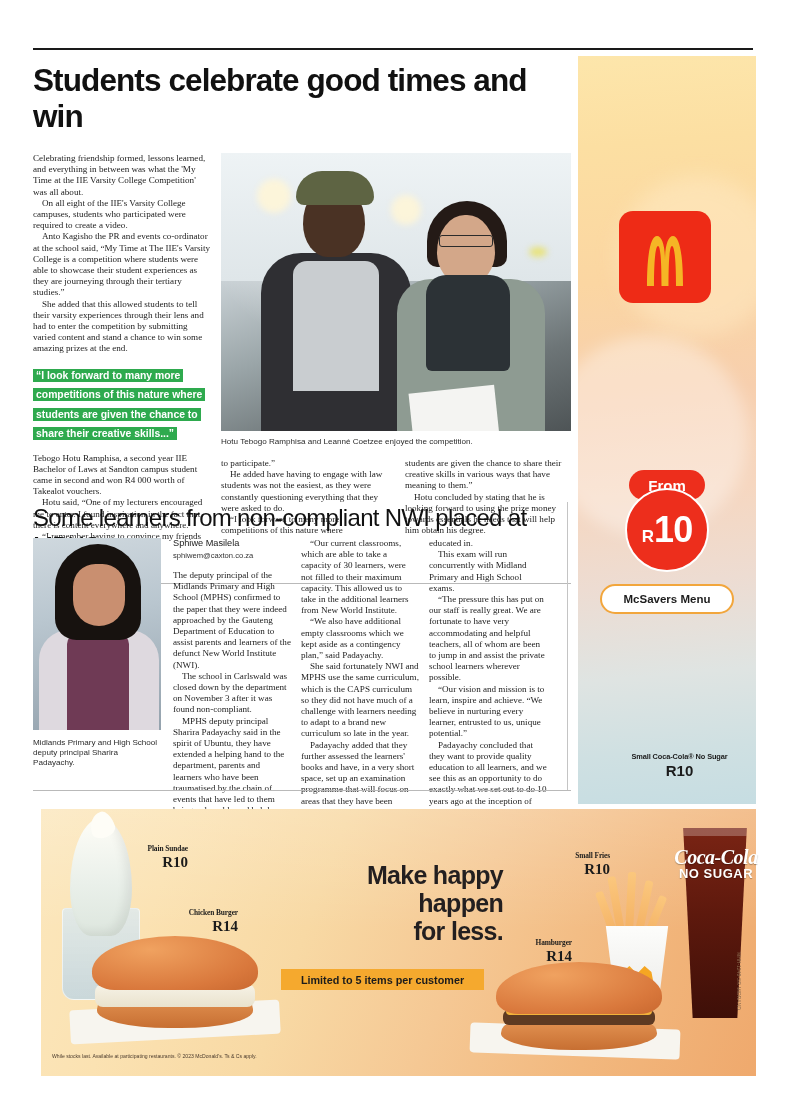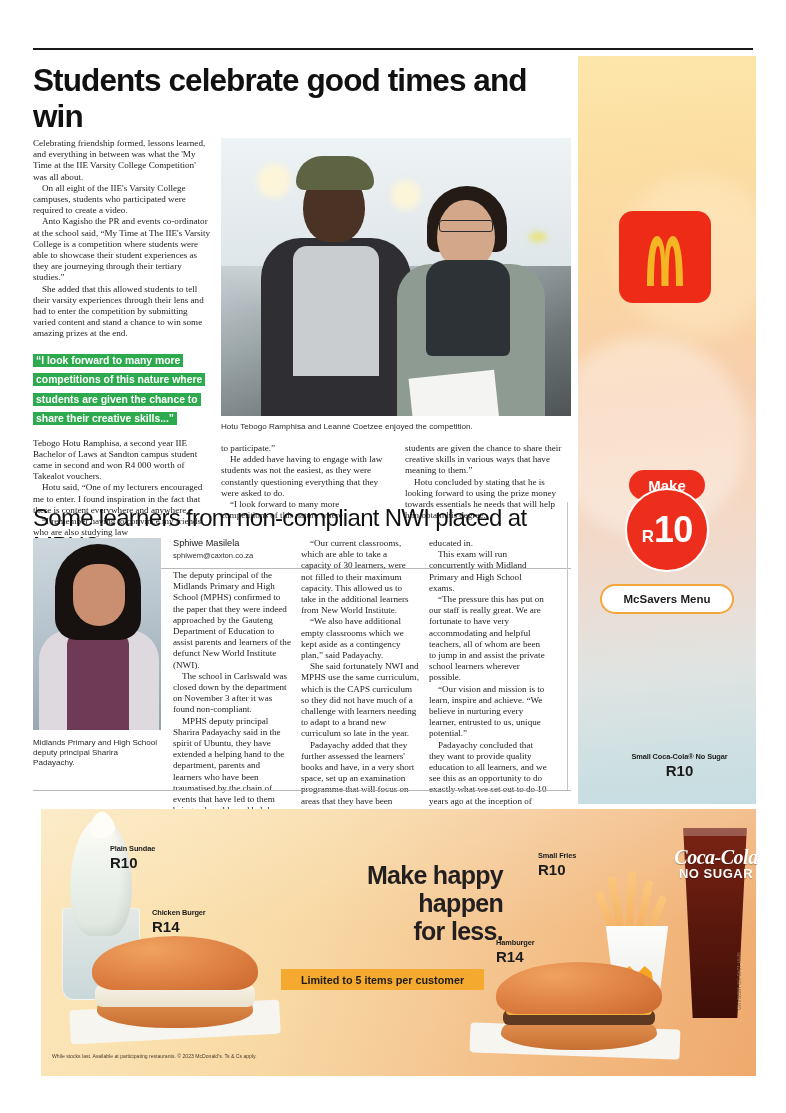--- a/index.html
+++ b/index.html
@@ -26,21 +26,21 @@
 
   
   .edit-area { position:absolute; left:33px; top:56px; width:538px; height:748px; }
 
   .headline-1 {
     font-family:"Liberation Sans", sans-serif;
     font-weight:bold; font-size:31.5px; line-height:36px; color:#111;
     letter-spacing:-0.9px; margin-top:6px;
   }
 
-  .art1-body { position:relative; margin-top:4px; height:438px; }
+  .art1-body { position:relative; margin-top:19px; height:438px; }
 
   .col-narrow {
     position:absolute; left:0; top:0; width:178px;
   }
   p.bodytext {
     font-size:9.1px; line-height:11.2px; color:#1c1c1c;
     text-align:left; text-indent:9px; margin:0;
   }
   p.bodytext.first { text-indent:0; }
 
@@ -210,22 +210,22 @@
   .ad-fineprint {
     position:absolute; left:52px; top:1053px; width:400px;
     font-family:"Liberation Sans", sans-serif; font-size:5.1px; color:#4a3a2c; z-index:7;
   }
   .ad-vcode {
     position:absolute; left:742px; top:952px;
     font-family:"Liberation Sans", sans-serif; font-size:5px; color:#8a6a4e;
     transform:rotate(90deg); transform-origin:left top; white-space:nowrap; z-index:7;
   }
   .plabel {
-    position:absolute; text-align:left; z-index:6;
-    font-family:Liberation Sans, sans-serif; color:#1b1b1b;
+    position:absolute; text-align:right; z-index:6;
+    font-family:Liberation Serif, serif; color:#1b1b1b;
   }
   .plabel .name { font-size:7.4px; font-weight:bold; letter-spacing:-0.1px; }
   .plabel .price { font-size:15px; font-weight:bold; margin-top:1px; }
   .lbl-sundae { left:110px; top:844px; width:78px; }
   .lbl-chicken { left:152px; top:908px; width:86px; }
   .lbl-fries { left:538px; top:851px; width:72px; }
   .lbl-burger { left:496px; top:938px; width:76px; }
 
   
   .sundae { position:absolute; left:62px; top:818px; width:78px; height:182px; z-index:5;}
@@ -424,21 +424,21 @@
     <div class="blob2"></div>
     <div class="blob1"></div>
 
     <div class="mcd-logo">
       <svg viewBox="0 0 64 62" aria-hidden="true">
         <path d="M14 60 C14 26 18 10 24 10 C29 10 32 20 32 34 C32 20 35 10 40 10 C46 10 50 26 50 60 L43 60 C43 30 41 20 39 20 C37 20 35.5 30 35.5 60 L28.5 60 C28.5 30 27 20 25 20 C23 20 21 30 21 60 Z" fill="#f5b625"></path>
       </svg>
     </div>
 
     <div class="from-pill">
-      <span>Make</span>
+      <span>From</span>
     </div>
     <div class="r10-circle">
       <div class="r10-inner">
         <span class="r">R</span>
           <span class="n">10</span>
       </div>
     </div>
     <div class="mcsavers-btn">
       <span>McSavers Menu</span>
     </div>

